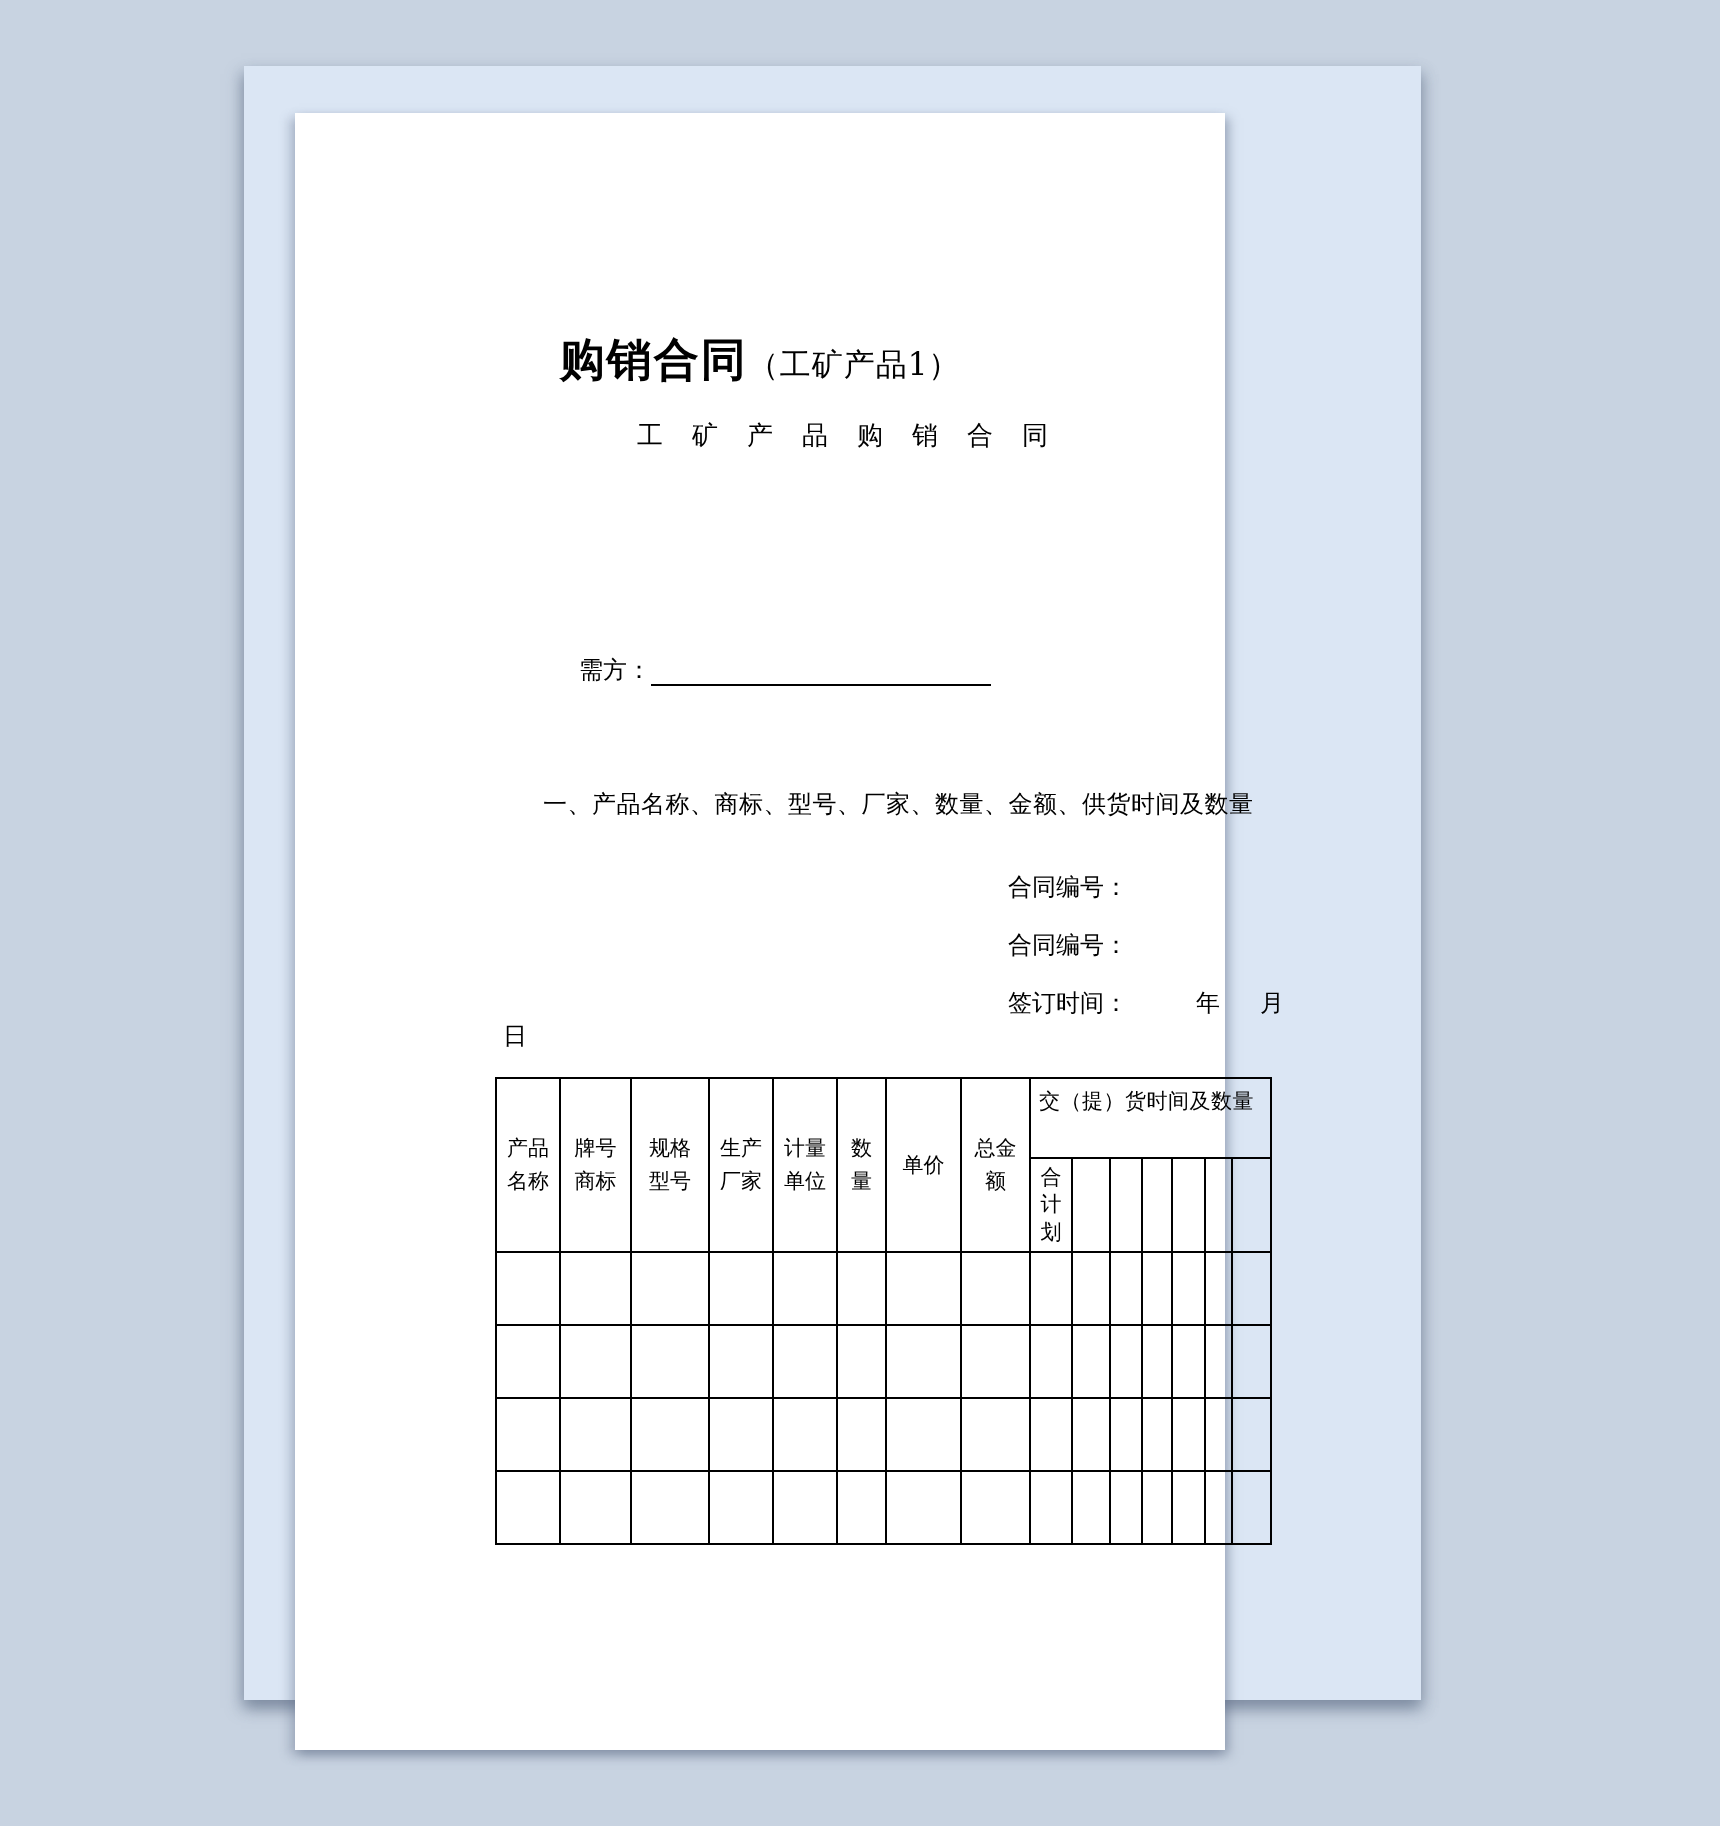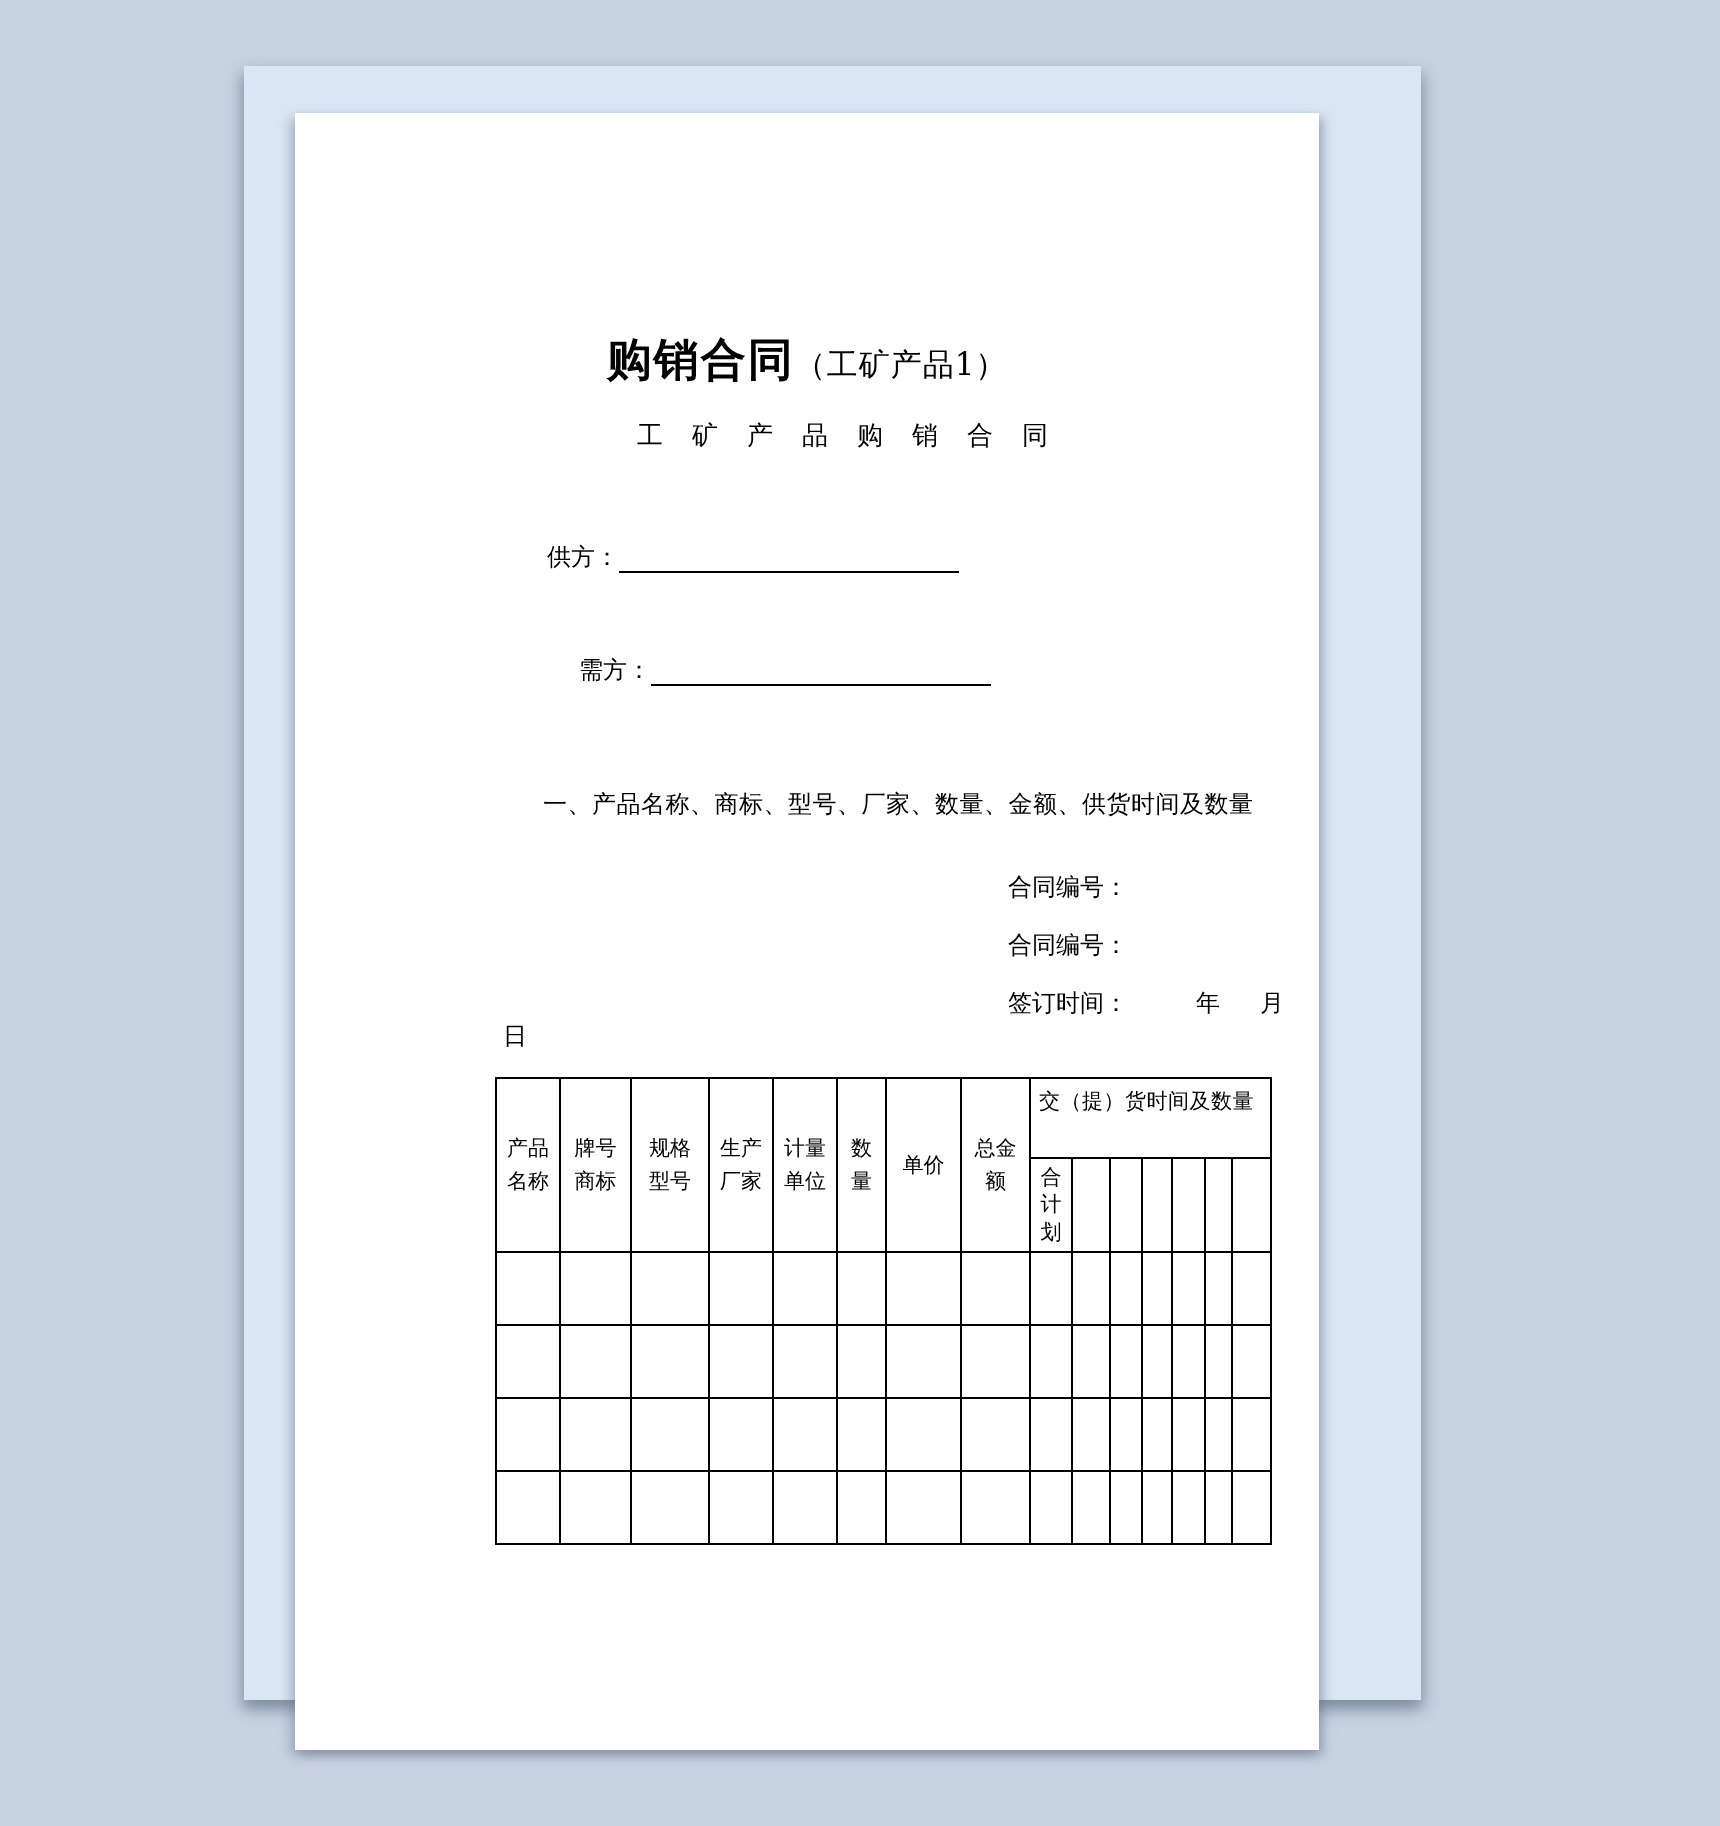--- a/index.html
+++ b/index.html
@@ -18,21 +18,21 @@
   .sheet-back {
     position: absolute;
     left: 244px; top: 66px;
     width: 1177px; height: 1634px;
     background: #dbe6f4;
     box-shadow: -3px 8px 14px rgba(98,113,138,0.5), 3px 8px 14px rgba(98,113,138,0.45);
   }
   .sheet {
     position: absolute;
     left: 295px; top: 113px;
-    width: 1024px; height: 1637px;
+    width: 930px; height: 1637px;
     background: #ffffff;
     box-shadow: 4px 5px 10px rgba(95,110,135,0.5), -6px 5px 10px rgba(95,110,135,0.3);
   }
   .title-row {
     position: absolute;
     top: 217px; left: 0;
     width: 100%;
     text-align: center;
     white-space: nowrap;
   }
@@ -137,23 +137,20 @@
   <div class="sheet-back"></div>
 
   <div class="sheet">
 
     <div class="title-row">
       <span class="title-main">购销合同</span><span class="title-sub">（工矿产品1）</span>
     </div>
 
     <div class="subtitle">工矿产品购销合同</div>
 
-    <div class="party-row supplier">
-      <span>供方：</span><span class="blank-line"></span>
-    </div>
 
     <div class="party-row buyer">
       <span>需方：</span><span class="blank-line"></span>
     </div>
 
     <div class="section-heading">一、产品名称、商标、型号、厂家、数量、金额、供货时间及数量</div>
 
     <div class="meta contract-no">
       <span>合同编号：</span><span></span>
     </div>

